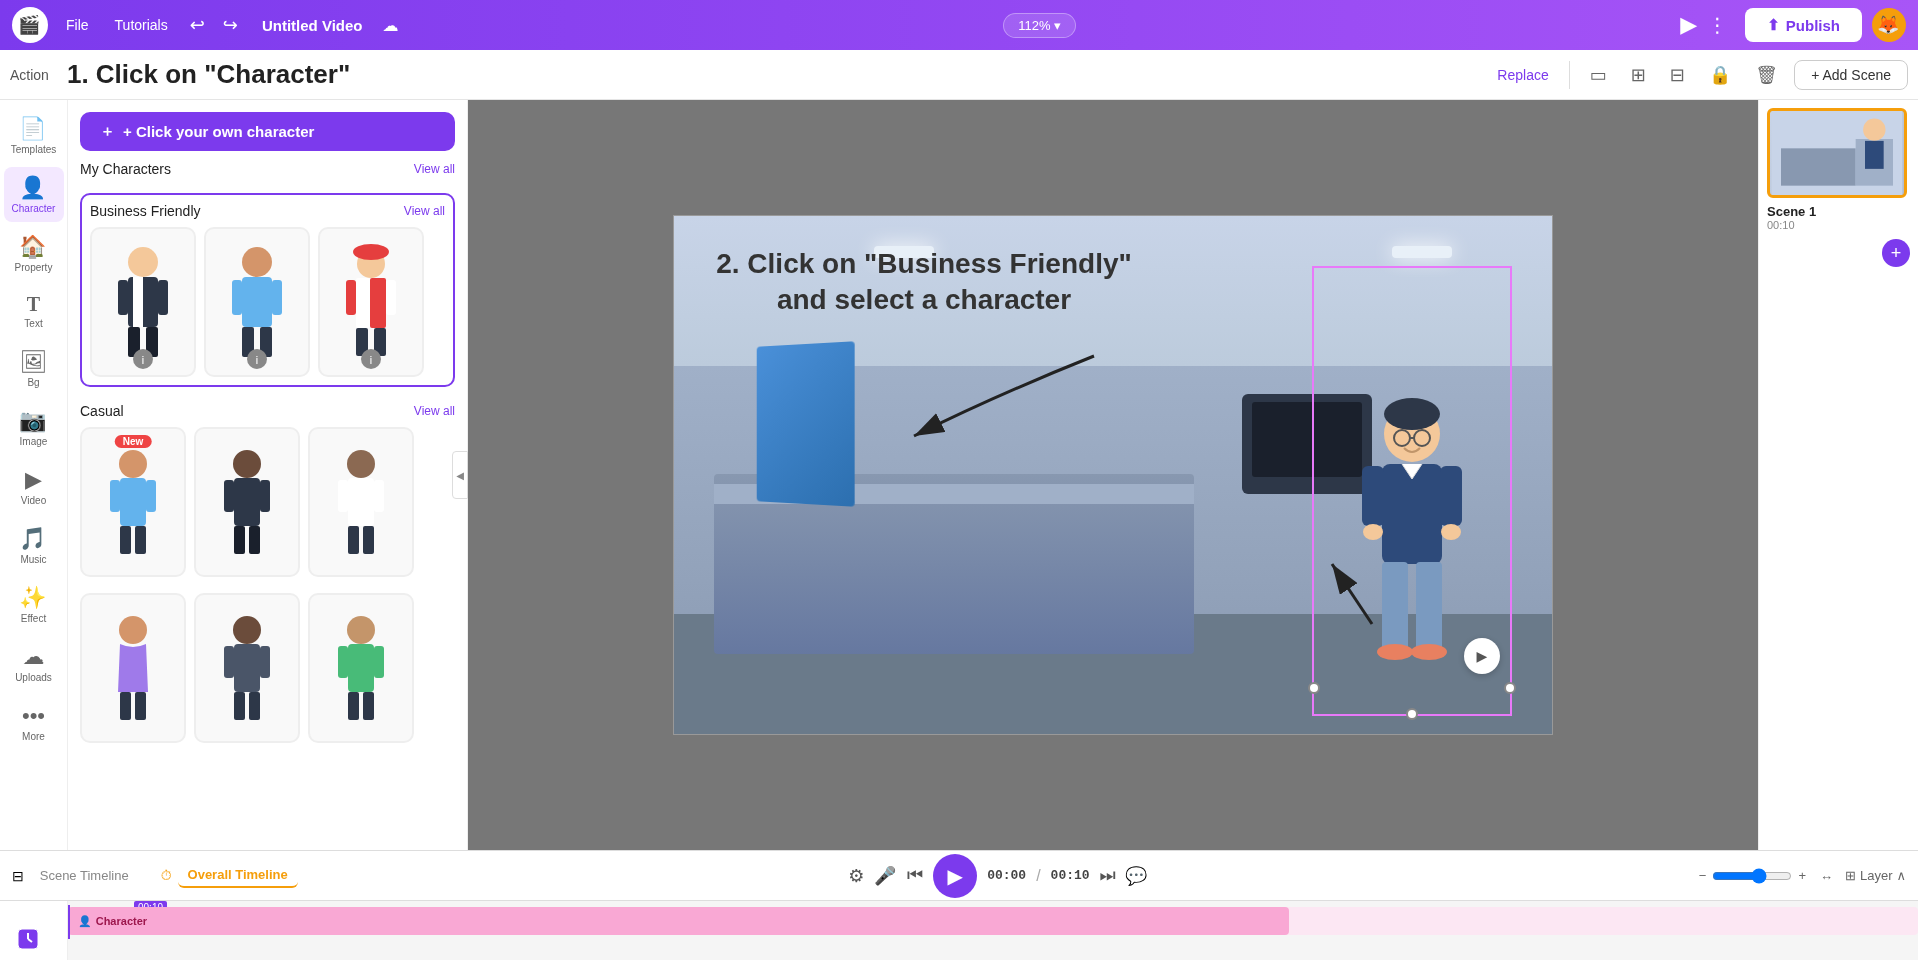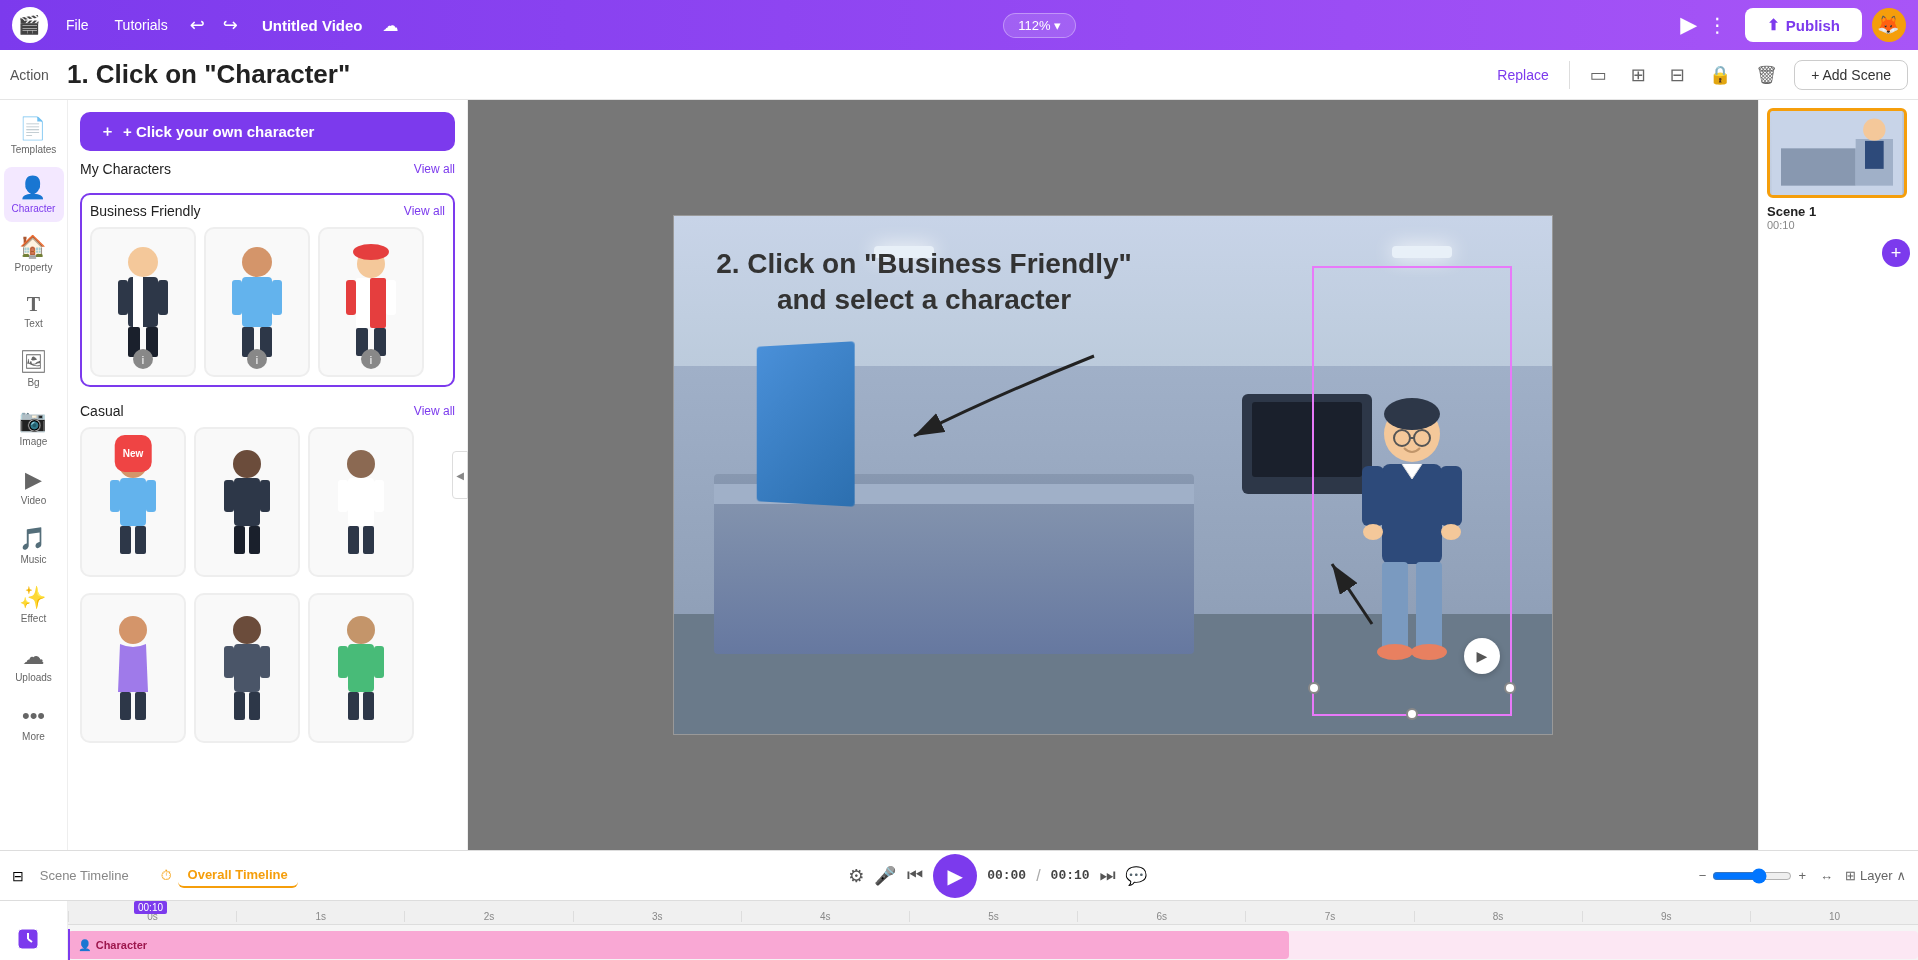--- a/index.html
+++ b/index.html
@@ -47,21 +47,21 @@
     
     .char-panel { width: 400px; background: #fff; border-right: 1px solid #eee; overflow-y: auto; padding: 12px; }
     .create-own-btn { display: flex; align-items: center; gap: 8px; background: #7c3aed; color: #fff; border: none; border-radius: 10px; padding: 10px 20px; font-size: 15px; font-weight: 600; cursor: pointer; width: 100%; margin-bottom: 10px; }
     .panel-section { margin-bottom: 16px; }
     .section-header { display: flex; justify-content: space-between; align-items: center; margin-bottom: 8px; }
     .section-title { font-size: 14px; font-weight: 400; color: #222; }
     .view-all-link { font-size: 12px; color: #7c3aed; cursor: pointer; }
     .char-grid { display: flex; gap: 8px; flex-wrap: wrap; }
     .char-card { width: 106px; height: 150px; border-radius: 10px; border: 2px solid #eee; display: flex; align-items: center; justify-content: center; background: #f9f9f9; position: relative; cursor: pointer; overflow: hidden; }
     .char-card .info-btn { position: absolute; bottom: 6px; left: 50%; transform: translateX(-50%); width: 20px; height: 20px; background: #888; border-radius: 50%; color: #fff; font-size: 11px; display: flex; align-items: center; justify-content: center; }
-    .new-badge { position: absolute; top: 6px; left: 50%; transform: translateX(-50%); background: #ef4444; color: #fff; border-radius: 10px; font-size: 10px; font-weight: 700; padding: 13px 8px; }
+    .new-badge { position: absolute; top: 6px; left: 50%; transform: translateX(-50%); background: #ef4444; color: #fff; border-radius: 10px; font-size: 10px; font-weight: 700; padding: 1px 8px; }
     .business-section { border: 2px solid #7c3aed; border-radius: 10px; padding: 8px; }
 
     
     .canvas-area { flex: 1; display: flex; flex-direction: column; background: #888; position: relative; }
     .canvas-wrapper { flex: 1; display: flex; align-items: center; justify-content: center; background: #777; position: relative; }
     .canvas-bg { width: 880px; height: 520px; background: linear-gradient(135deg, #d0d8e8 0%, #c8d0e0 40%, #b8c4d8 100%); position: relative; overflow: hidden; border: 1px solid #999; }
     .collapse-btn { position: absolute; left: -16px; top: 50%; transform: translateY(-50%); width: 16px; height: 48px; background: #fff; border: 1px solid #ddd; border-radius: 4px 0 0 4px; display: flex; align-items: center; justify-content: center; cursor: pointer; font-size: 10px; color: #888; }
 
     
     .right-panel { width: 160px; background: #fff; border-left: 1px solid #eee; display: flex; flex-direction: column; padding: 8px; }
@@ -448,33 +448,20 @@
     <div style="position:relative;left:6px;">
       <svg width="28" height="28" viewBox="0 0 28 28">
         <rect x="4" y="4" width="20" height="20" rx="4" fill="#7c3aed" stroke="#fff" stroke-width="1"></rect>
         <line x1="14" y1="8" x2="14" y2="14" stroke="#fff" stroke-width="2"></line>
         <line x1="14" y1="14" x2="18" y2="17" stroke="#fff" stroke-width="2"></line>
       </svg>
     </div>
   </div>
   <div class="track-area">
 
-    <div class="track-ruler">
-      <div class="ruler-mark">0s</div>
-      <div class="ruler-mark">1s</div>
-      <div class="ruler-mark">2s</div>
-      <div class="ruler-mark">3s</div>
-      <div class="ruler-mark">4s</div>
-      <div class="ruler-mark">5s</div>
-      <div class="ruler-mark">6s</div>
-      <div class="ruler-mark">7s</div>
-      <div class="ruler-mark">8s</div>
-      <div class="ruler-mark">9s</div>
-      <div class="ruler-mark">10</div>
-    </div>
 
     <div style="position:absolute;top:0;left:66px;background:#7c3aed;color:#fff;font-size:10px;padding:1px 4px;border-radius:2px;">00:10</div>
 
     <div style="position:relative;height:34px;margin-top:4px;">
       <div style="position:absolute;left:0;top:2px;height:28px;width:100%;background:#fce7f3;border-radius:4px;display:flex;align-items:center;padding:0 8px;">
       </div>
       <div style="position:absolute;left:0;top:2px;height:28px;width:66%;background:#f9a8d4;border-radius:4px;display:flex;align-items:center;padding:0 10px;font-size:11px;color:#9d174d;font-weight:600;gap:4px;">
         <span>👤</span>
         <span>Character</span>
       </div>

